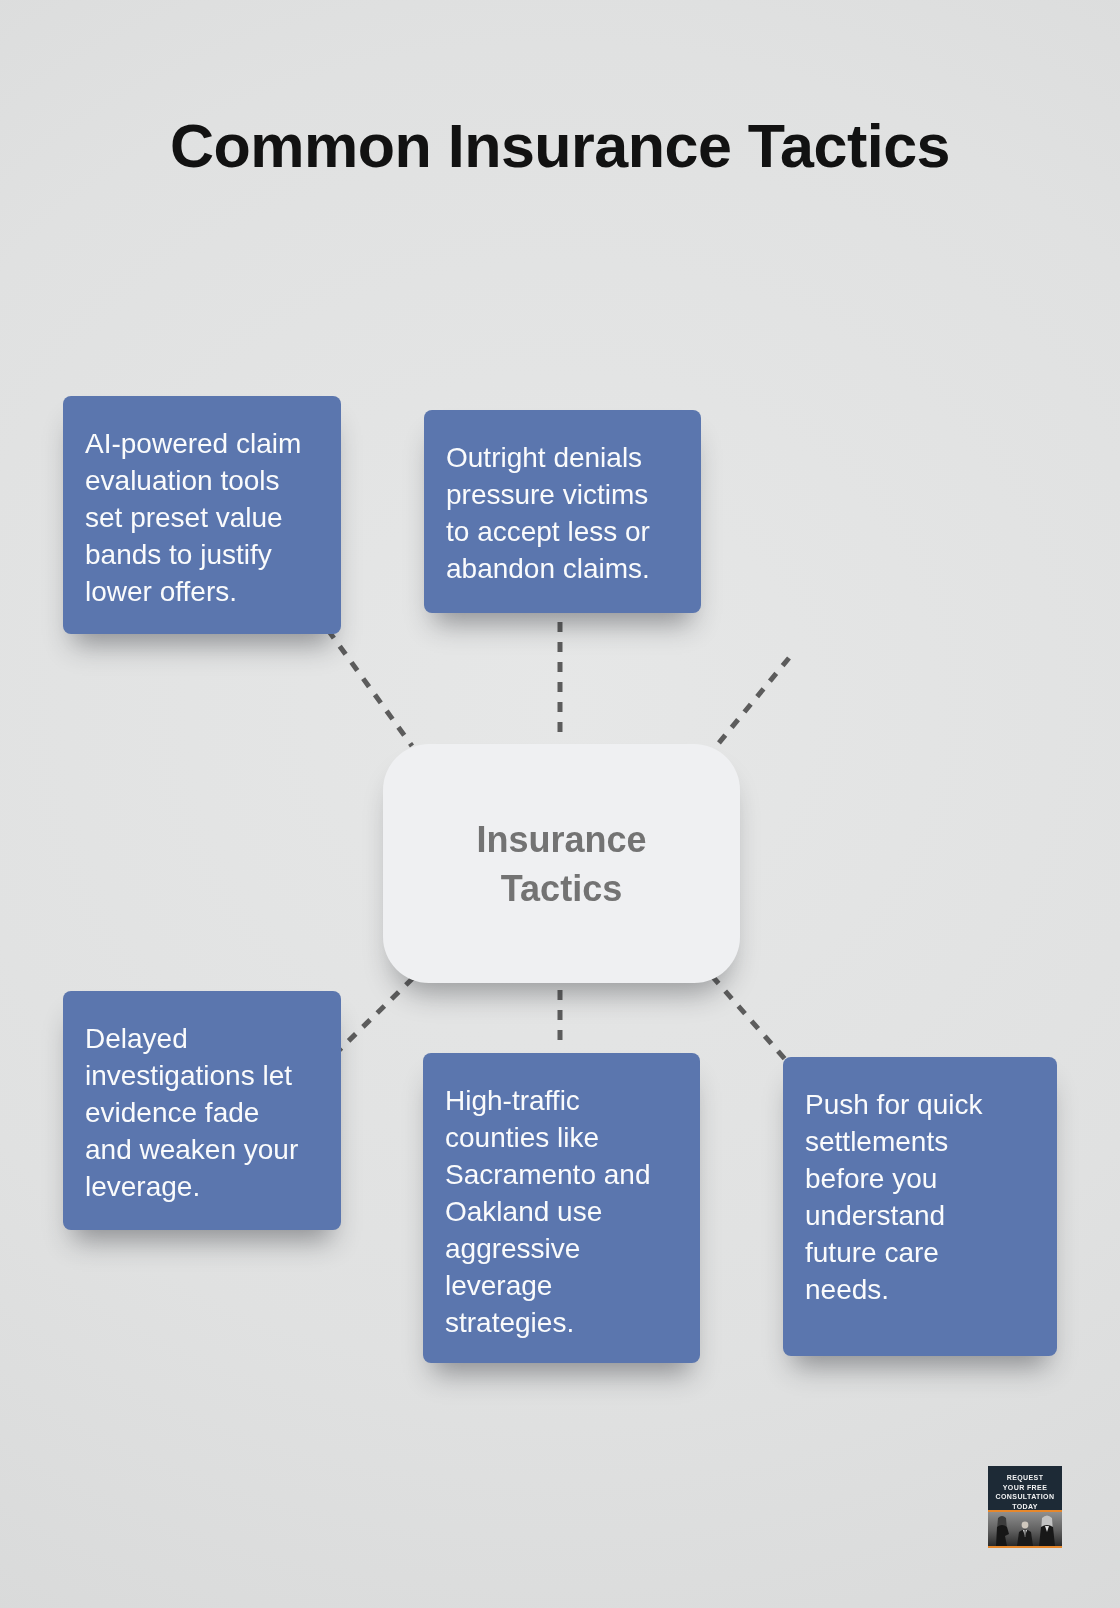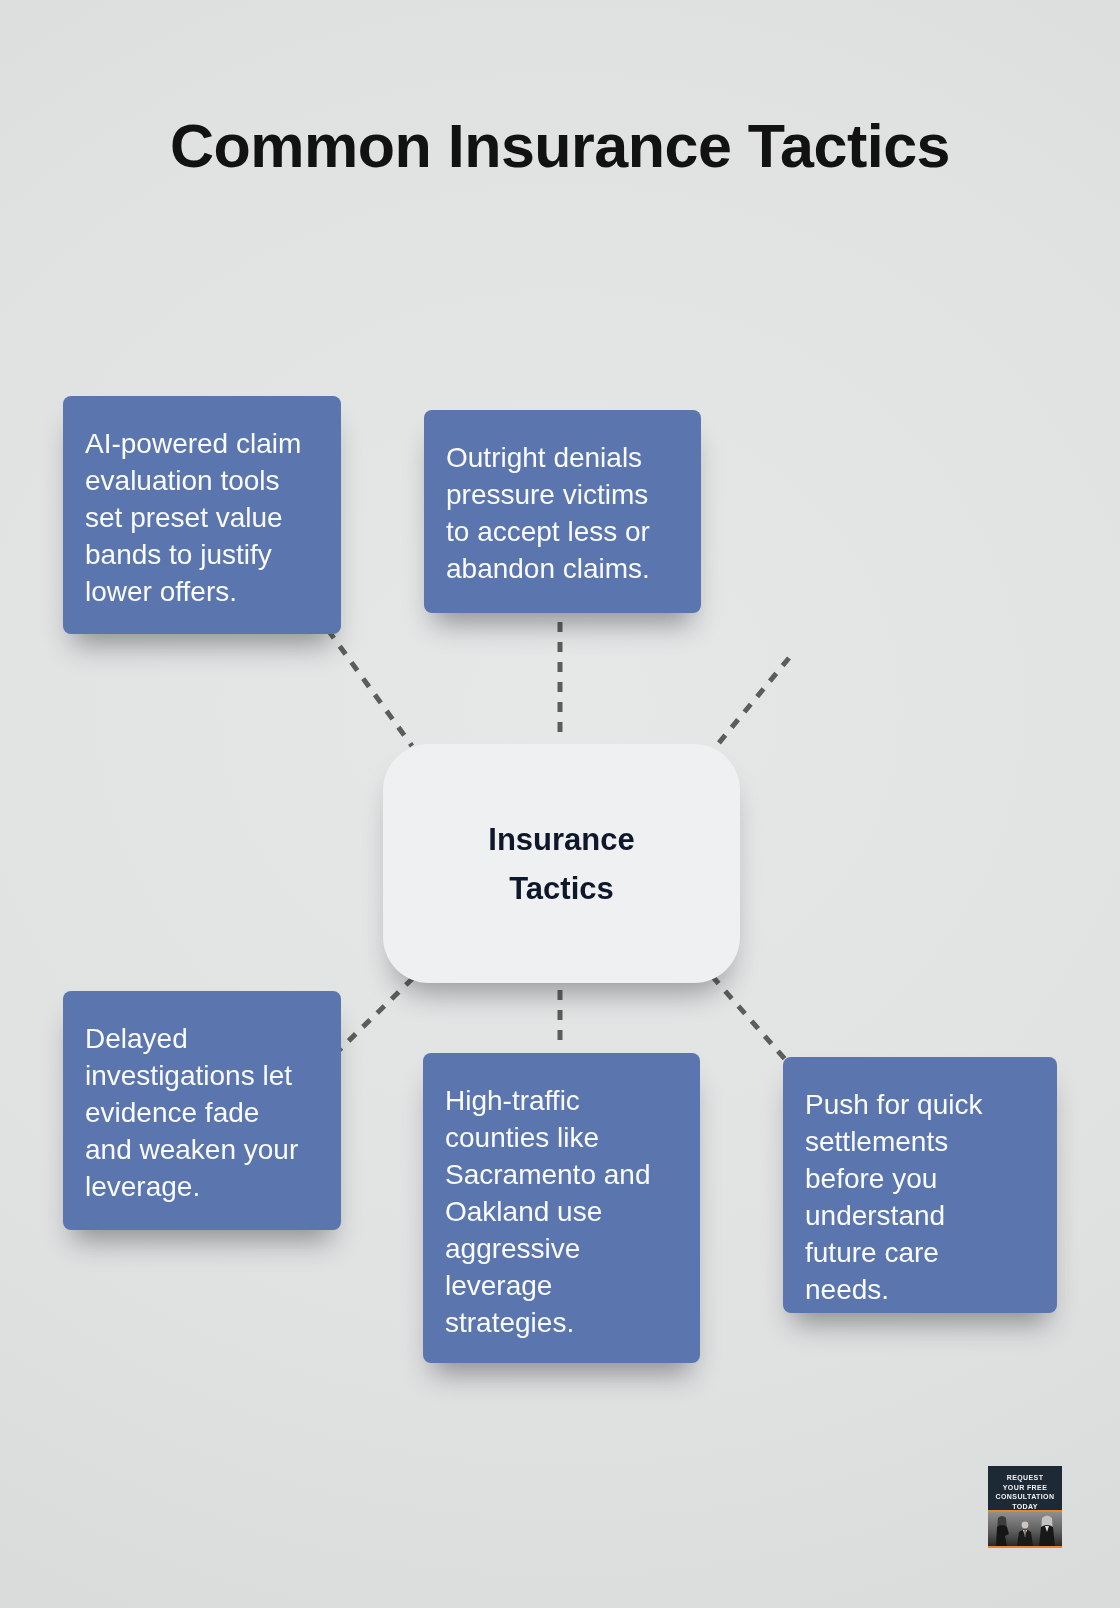--- a/index.html
+++ b/index.html
@@ -49,38 +49,38 @@
     font-size: 28px;
     line-height: 37px;
     padding: 29px 14px 20px 22px;
     white-space: pre-line;
   }
   .card-top-left      { left: 63px;  top: 396px;  width: 278px; height: 238px; }
   .card-top-middle    { left: 424px; top: 396px;  width: 277px; height: 203px; margin-top: 14px; }
   .card-top-right     { left: 780px; top: 396px;  width: 277px; height: 272px; }
   .card-bottom-left   { left: 63px;  top: 991px; width: 278px; height: 239px; }
   .card-bottom-middle { left: 423px; top: 1053px; width: 277px; height: 310px; }
-  .card-bottom-right  { left: 783px; top: 1057px; width: 274px; height: 256px; }
+  .card-bottom-right  { left: 783px; top: 1057px; width: 274px; height: 299px; }
 
   
   .center-node {
     position: absolute;
     left: 383px; top: 744px;
     width: 357px; height: 239px;
     background: #eff0f2;
     border-radius: 46px;
     box-shadow: 0 20px 28px -10px rgba(40, 42, 48, 0.4);
     display: flex;
     align-items: center;
     justify-content: center;
     text-align: center;
-    font-size: 31px;
+    font-size: 36px;
     line-height: 49px;
     font-weight: bold;
-    color: #0f172a;
+    color: #737373;
     white-space: pre-line;
   }
 
   
   .badge {
     position: absolute;
     left: 988px; top: 1466px;
     width: 74px; height: 82px;
     background: #1d2a36;
     cursor: pointer;

